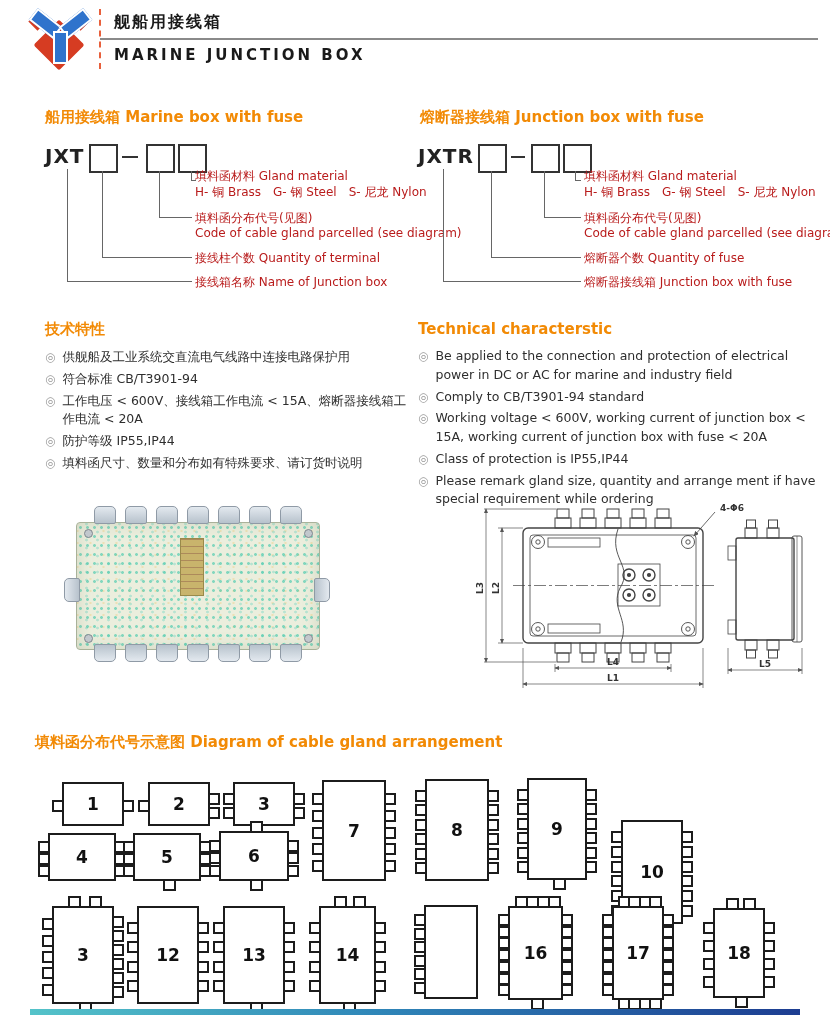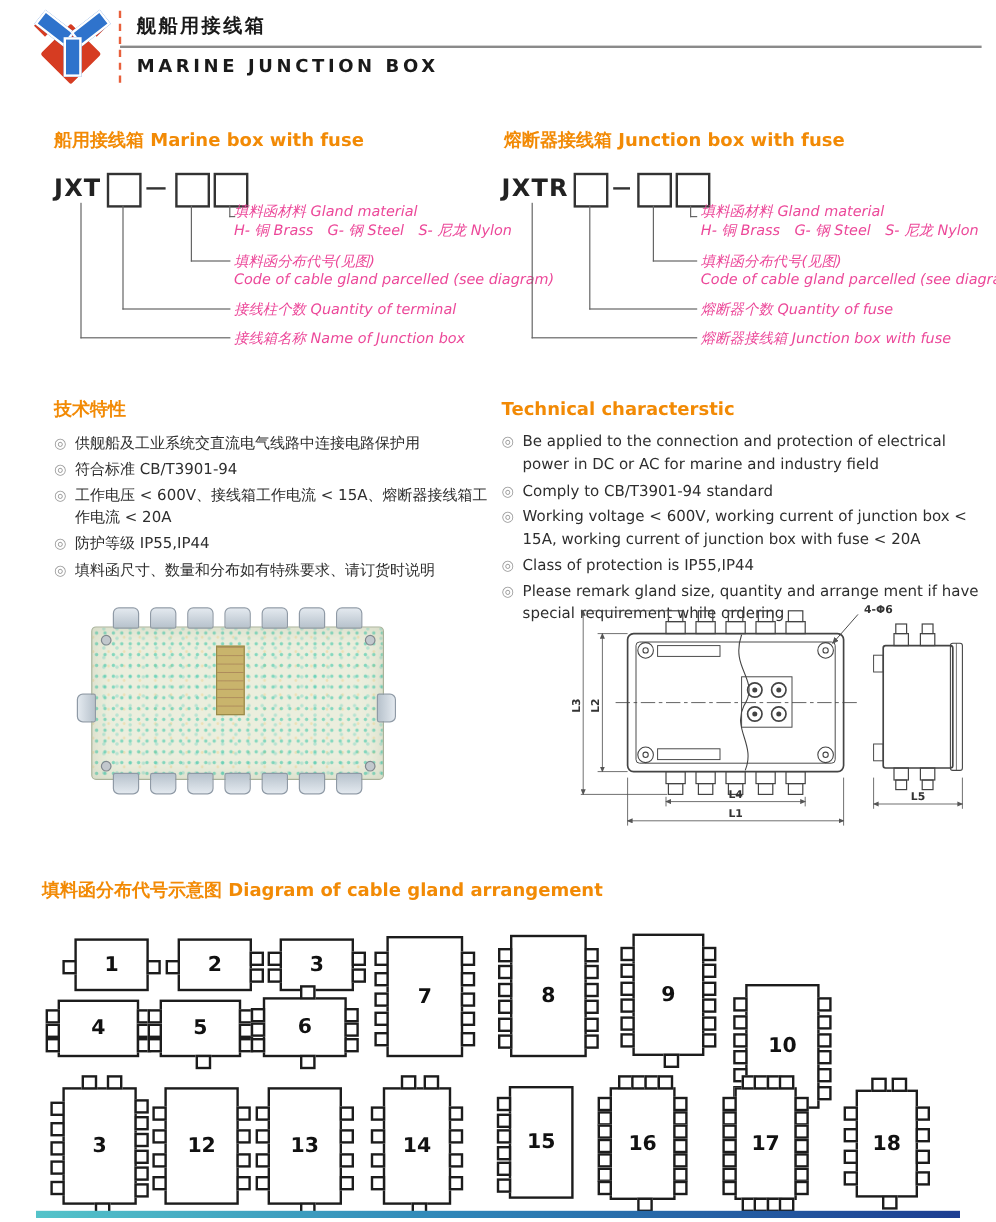--- a/index.html
+++ b/index.html
@@ -21,25 +21,25 @@
   .hdr-title-en{position:absolute;left:114px;top:46px;font-size:15px;font-weight:bold;color:#1a1a1a;letter-spacing:3px;}
 
   
   .sec-head{position:absolute;font-size:15px;font-weight:bold;color:#f28a05;white-space:nowrap;}
 
   
   .modelbox{position:absolute;width:395px;height:170px;}
   .mname{position:absolute;left:0;top:4px;font-size:20px;font-weight:bold;color:#222;letter-spacing:1px;}
   .sq{position:absolute;top:4px;width:25px;height:25px;border:2px solid #333;background:#fff;}
   .mdash{position:absolute;top:16px;border-top:2px solid #333;}
-  .lbl{position:absolute;font-size:12px;color:#ec4899;white-space:nowrap;font-style:italic;}
+  .lbl{position:absolute;font-size:12px;color:#b91c1c;white-space:nowrap;}
   .conn{position:absolute;border-left:1px solid #666;border-bottom:1px solid #666;}
 
   
-  .tech{position:absolute;margin-top:12px;}
+  .tech{position:absolute;}
   .tech-head{font-size:15px;font-weight:bold;color:#f28a05;margin:0 0 9px 0;}
   .tech ul{list-style:none;margin:0;padding:0;}
   .tech li{display:flex;gap:7px;font-size:12.5px;color:#2e2e2e;line-height:1.5;margin-bottom:3px;}
   .blt{color:#9a9a9a;font-size:12px;flex:0 0 auto;}
 
   
   .photo{position:absolute;left:64px;top:502px;width:266px;height:166px;}
   .pbody{position:absolute;left:12px;top:20px;width:242px;height:126px;border:1px solid #a9b29a;border-radius:4px;
      background-color:#ebeedd;
      background-image:
@@ -465,21 +465,20 @@
         <i class="gtab" style="left: -12px; top: 72.4px; width: 8px; height: 8px;"></i>
         <i class="gtab" style="right: -12px; top: 13.6px; width: 8px; height: 8px;"></i>
         <i class="gtab" style="right: -12px; top: 33.2px; width: 8px; height: 8px;"></i>
         <i class="gtab" style="right: -12px; top: 52.8px; width: 8px; height: 8px;"></i>
         <i class="gtab" style="right: -12px; top: 72.4px; width: 8px; height: 8px;"></i>
         <i class="gtab" style="top: -12px; left: 12.5px; width: 9px; height: 8px;"></i>
         <i class="gtab" style="top: -12px; left: 31.5px; width: 9px; height: 8px;"></i>
         <i class="gtab" style="bottom: -12px; left: 22px; width: 9px; height: 8px;"></i>
       </div>
       <div class="gbox" style="left: 424px; top: 905px; width: 54px; height: 94px;">
-        <span class="gnum">15</span>
         <i class="gtab" style="left: -12px; top: 7.42857px; width: 8px; height: 8px;"></i>
         <i class="gtab" style="left: -12px; top: 20.8571px; width: 8px; height: 8px;"></i>
         <i class="gtab" style="left: -12px; top: 34.2857px; width: 8px; height: 8px;"></i>
         <i class="gtab" style="left: -12px; top: 47.7143px; width: 8px; height: 8px;"></i>
         <i class="gtab" style="left: -12px; top: 61.1429px; width: 8px; height: 8px;"></i>
         <i class="gtab" style="left: -12px; top: 74.5714px; width: 8px; height: 8px;"></i>
       </div>
       <div class="gbox" style="left: 508px; top: 906px; width: 55px; height: 94px;">
         <span class="gnum">16</span>
         <i class="gtab" style="left: -12px; top: 5.75px; width: 8px; height: 8px;"></i>

